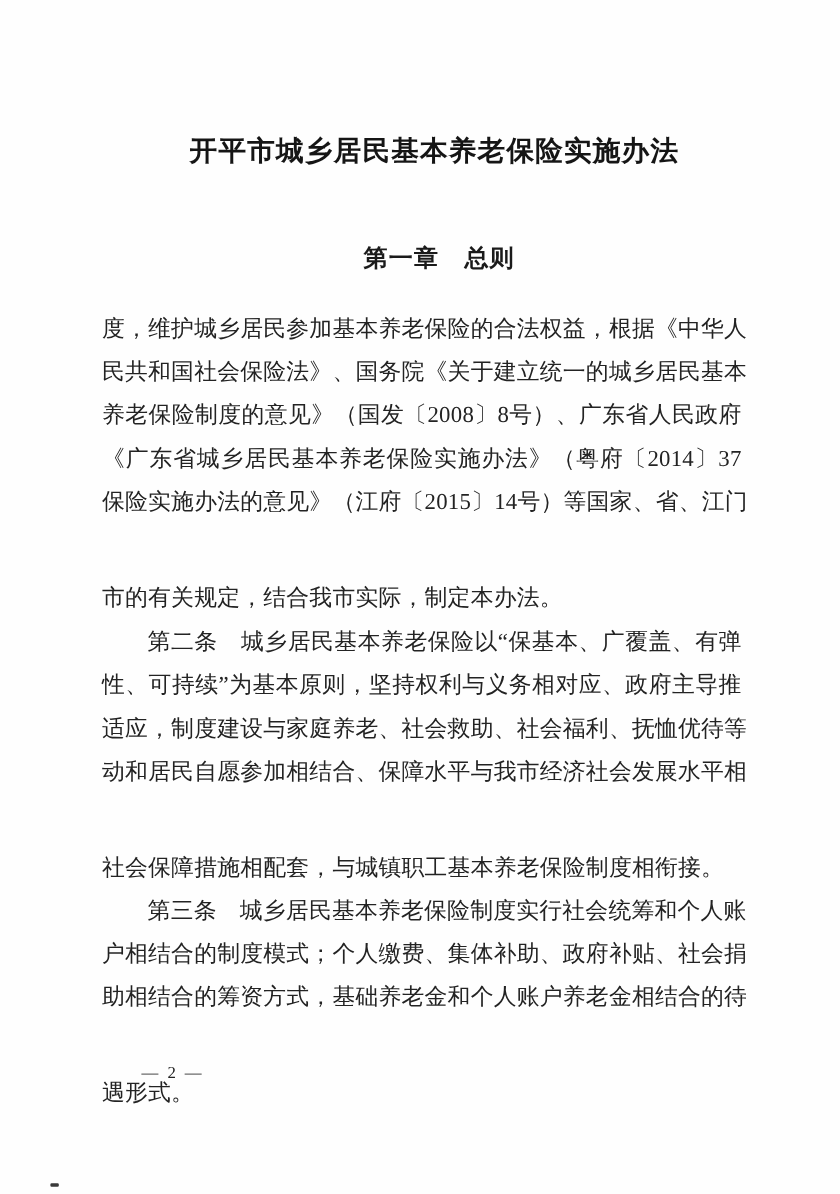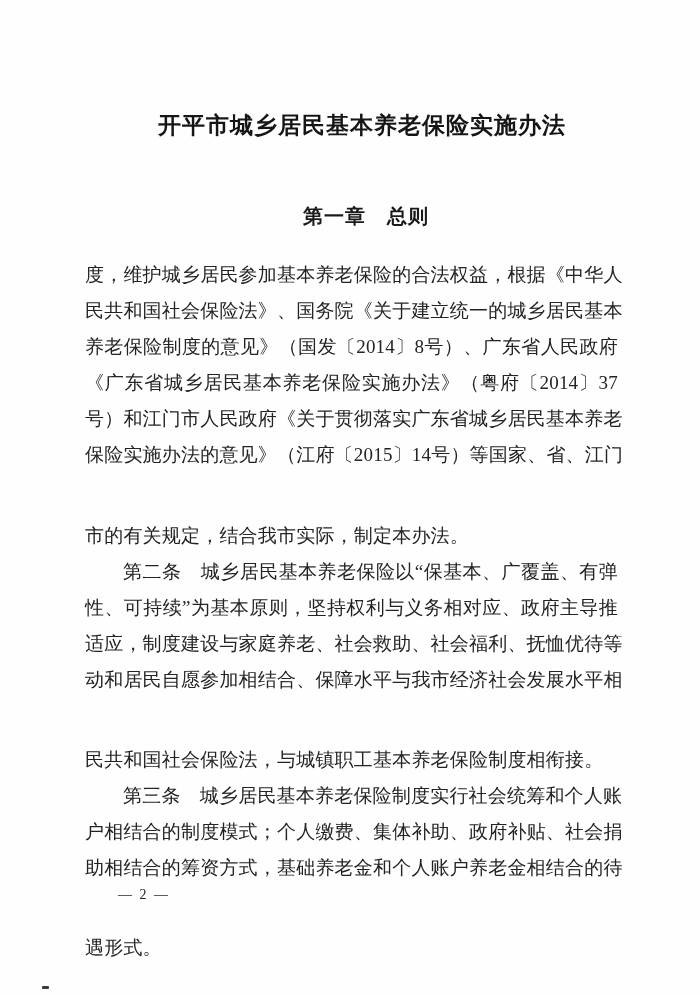--- a/index.html
+++ b/index.html
@@ -94,31 +94,30 @@
 
 <div class="page">
 
   <h1 class="doc-title">开平市城乡居民基本养老保险实施办法</h1>
 
   <h2 class="chapter-heading">第一章　总则</h2>
 
   <div class="body-text">
     <div class="line">度，维护城乡居民参加基本养老保险的合法权益，根据《中华人</div>
     <div class="line">民共和国社会保险法》、国务院《关于建立统一的城乡居民基本</div>
-    <div class="line">养老保险制度的意见》（国发〔2014〕8号）、广东省人民政府</div>
+    <div class="line">养老保险制度的意见》（国发〔2008〕8号）、广东省人民政府</div>
     <div class="line">《广东省城乡居民基本养老保险实施办法》（粤府〔2014〕37</div>
-    <div class="line">号）和江门市人民政府《关于贯彻落实广东省城乡居民基本养老</div>
     <div class="line">保险实施办法的意见》（江府〔2015〕14号）等国家、省、江门</div>
     <div class="line last">市的有关规定，结合我市实际，制定本办法。</div>
 
     <div class="line first">第二条　城乡居民基本养老保险以“保基本、广覆盖、有弹</div>
     <div class="line">性、可持续”为基本原则，坚持权利与义务相对应、政府主导推</div>
     <div class="line">适应，制度建设与家庭养老、社会救助、社会福利、抚恤优待等</div>
     <div class="line">动和居民自愿参加相结合、保障水平与我市经济社会发展水平相</div>
-    <div class="line last">民共和国社会保险法，与城镇职工基本养老保险制度相衔接。</div>
+    <div class="line last">社会保障措施相配套，与城镇职工基本养老保险制度相衔接。</div>
 
     <div class="line first">第三条　城乡居民基本养老保险制度实行社会统筹和个人账</div>
     <div class="line">户相结合的制度模式；个人缴费、集体补助、政府补贴、社会捐</div>
     <div class="line">助相结合的筹资方式，基础养老金和个人账户养老金相结合的待</div>
     <div class="line last">遇形式。</div>
   </div>
 
   <div class="page-number">— 2 —</div>
 
   <div class="scan-mark"></div>

